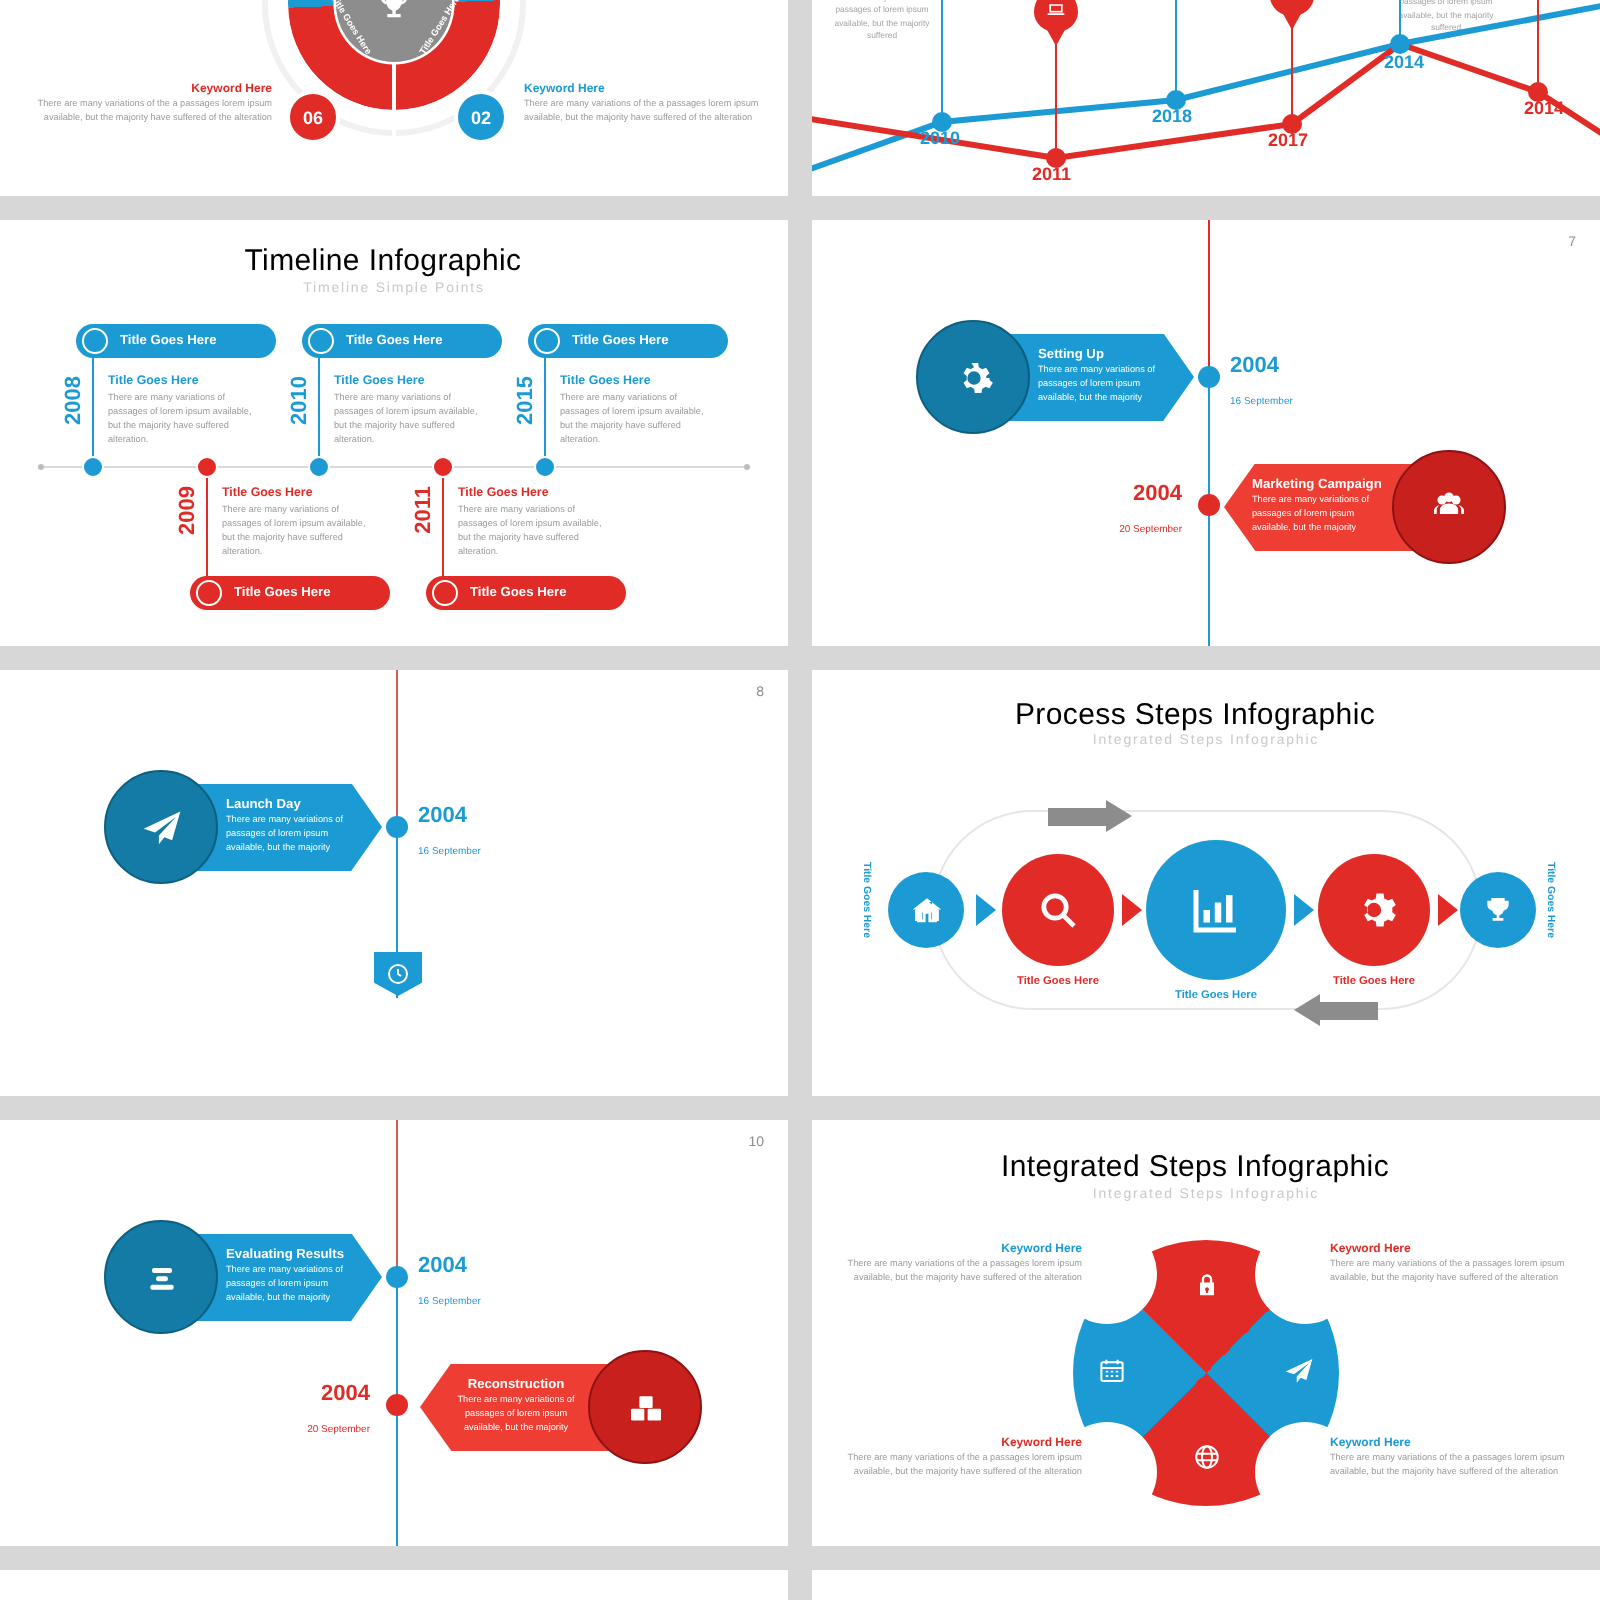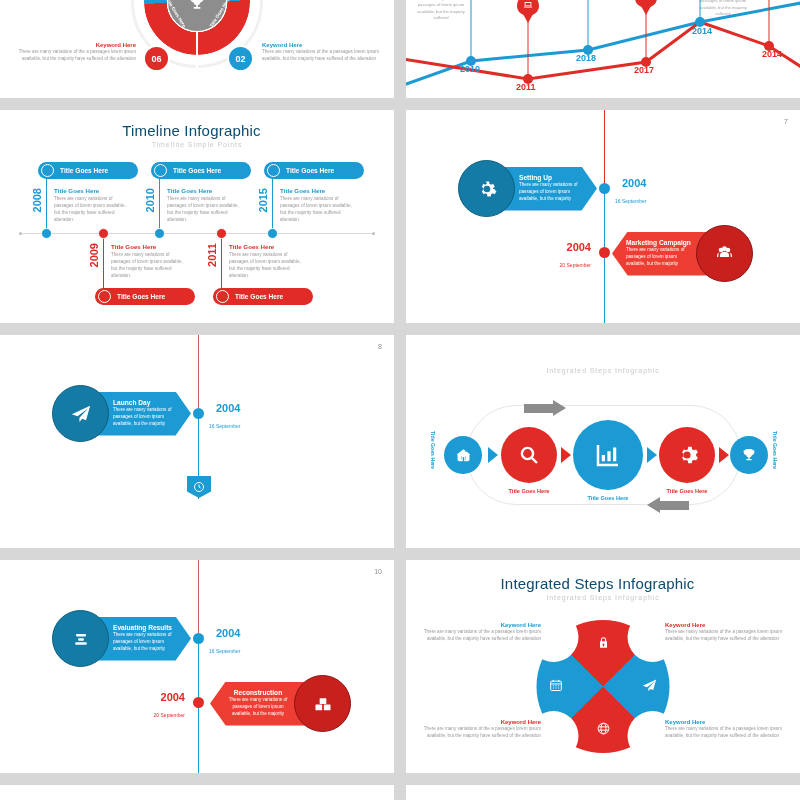--- a/index.html
+++ b/index.html
@@ -17,21 +17,21 @@
   .row{display:flex;gap:12px;flex:0 0 auto;}
   .slide{
     position:relative;background:#ffffff;overflow:hidden;flex:0 0 394px;
   }
   .r0 .slide{height:98px;}
   .r1 .slide,.r2 .slide,.r3 .slide{height:213px;}
   .r4 .slide{height:40px;}
 
   
   .pg{position:absolute;top:8px;right:12px;font-size:7px;color:#8c8c8c;}
-  .ttl{position:absolute;left:0;right:11px;text-align:center;color:#0c4a6e;
+  .ttl{position:absolute;left:0;right:11px;text-align:center;color:#000000;
        font-size:15px;font-weight:400;letter-spacing:.2px;}
   .sub{position:absolute;left:0;right:0;text-align:center;color:#c9c9c9;
        font-size:7px;letter-spacing:.9px;}
 
   .blue{color:#1b9ad3;}
   .red{color:#e02b26;}
   .body-txt{font-size:4.6px;line-height:1.55;color:#9a9a9a;}
   .kw{font-size:6px;font-weight:bold;}
 
   
@@ -95,21 +95,21 @@
        writing-mode:vertical-rl;transform:rotate(180deg);letter-spacing:0px;}
   .s3 .tb{position:absolute;width:78px;}
   .s3 .tb b{font-size:6.2px;display:block;margin-bottom:1px;}
 
   
   .at .spine{position:absolute;left:198px;top:0;bottom:0;width:1.3px;}
   .at .node{position:absolute;width:11px;height:11px;border-radius:50%;
       left:193px;}
   .at .dateL{position:absolute;text-align:left;left:209px;}
   .at .dateR{position:absolute;text-align:right;right:209px;}
-  .at .dateL b,.at .dateR b{font-size:11px;display:block;line-height:1;text-align:right;}
+  .at .dateL b,.at .dateR b{font-size:11px;display:block;line-height:1;}
   .at .dateL span,.at .dateR span{font-size:5px;}
   .at .chev{position:absolute;height:57px;display:flex;align-items:center;}
   .at .chev .disc{width:57px;height:57px;border-radius:50%;z-index:2;
       display:flex;align-items:center;justify-content:center;color:#fff;
       font-size:21px;}
   .at .chev .flag{height:44px;display:flex;flex-direction:column;
       justify-content:center;padding:0 8px;color:#fff;}
   .at .chev .flag b{font-size:6.6px;display:block;margin-bottom:1px;}
   .at .chev .flag p{font-size:4.6px;line-height:1.5;}
   .at .tag{position:absolute;width:24px;height:22px;left:187px;
@@ -362,20 +362,21 @@
 
       <div class="tag" style="top:141px;background:#1b9ad3;">
         <svg width="12" height="12" viewBox="0 0 24 24" fill="none" stroke="#fff" stroke-width="2">
             <circle cx="12" cy="12" r="9"></circle>
             <path d="M12 7v5l3 2"></path>
           </svg>
       </div>
     </div>
 
     <div class="slide s6">
+      <div class="ttl" style="top:14px;">Process Steps Infographic</div>
       <div class="sub" style="top:32px;">Integrated Steps Infographic</div>
 
       <div class="track"></div>
 
       <div class="bigarrow" style="left:118px;top:69px;width:30px;">
         <i style="right:-12px;border-left:13px solid #8c8c8c;"></i>
       </div>
 
       <div class="bigarrow" style="left:253px;top:166px;width:30px;">
         <i style="left:-12px;border-right:13px solid #8c8c8c;"></i>

